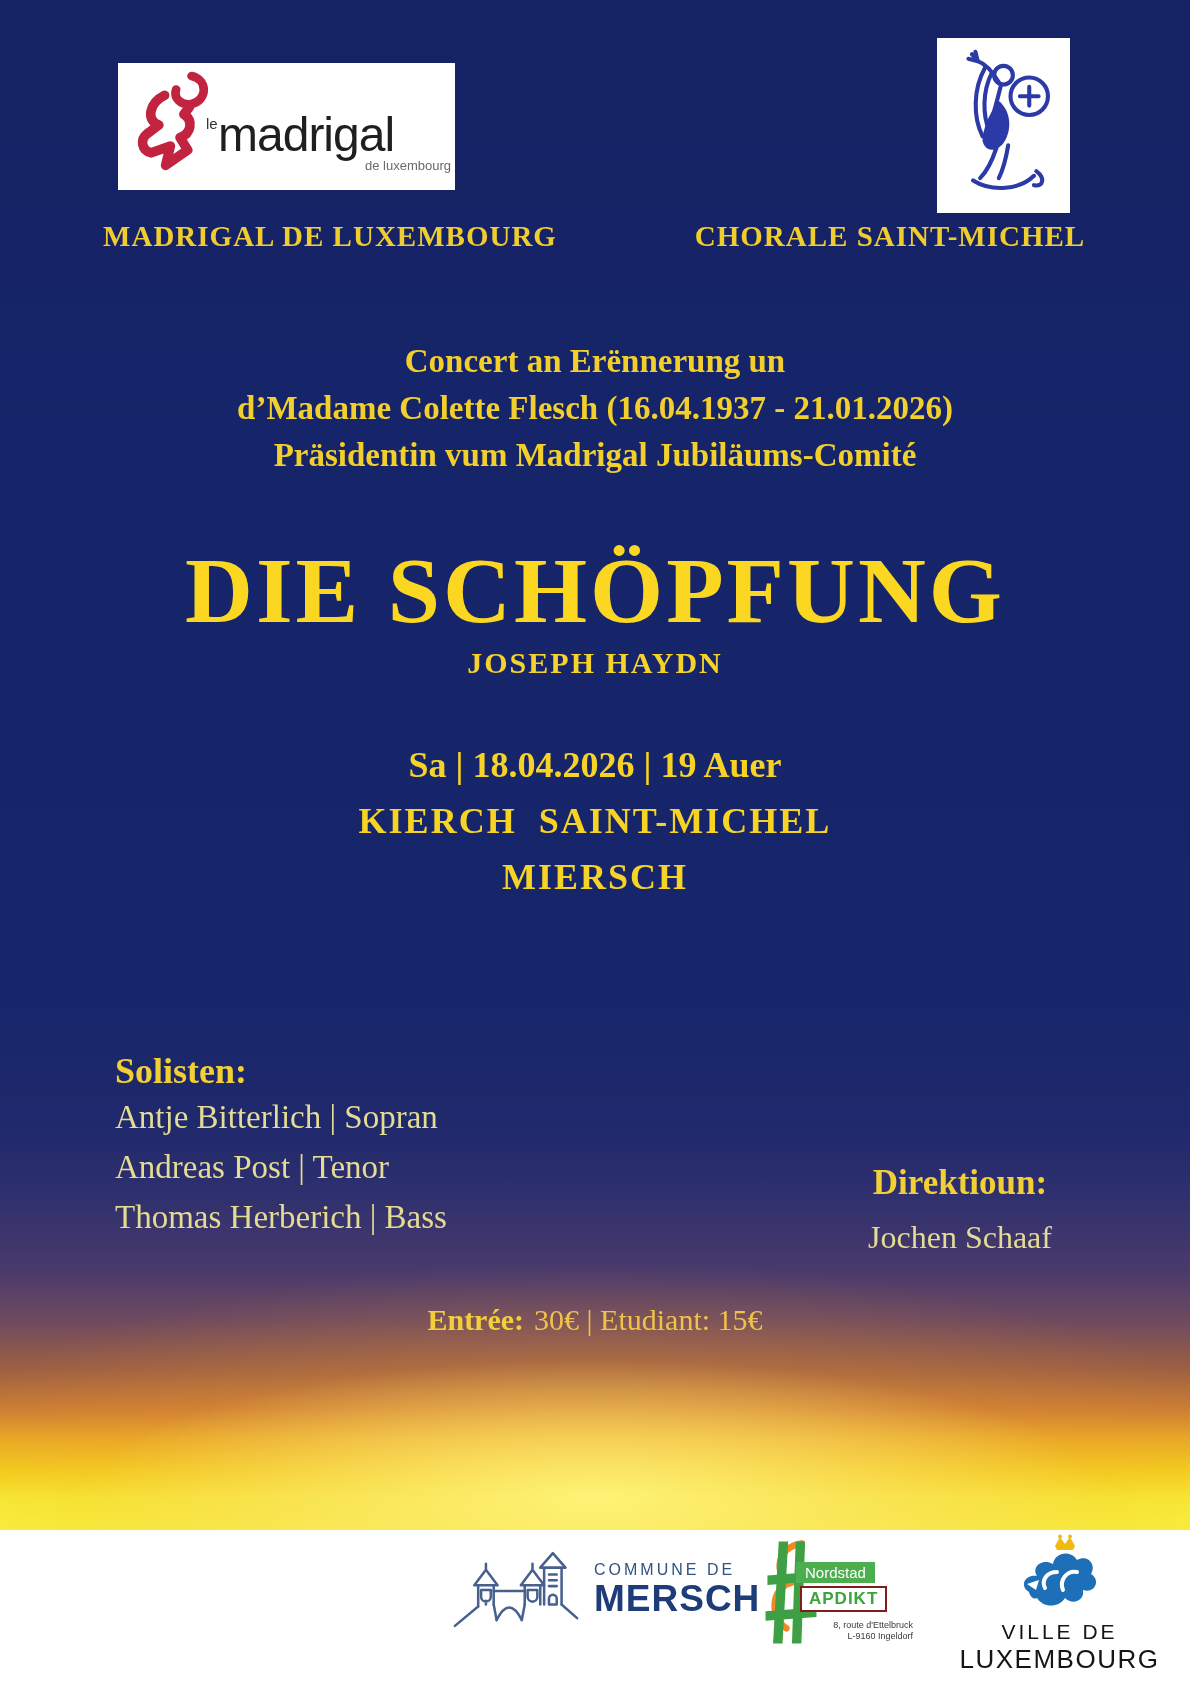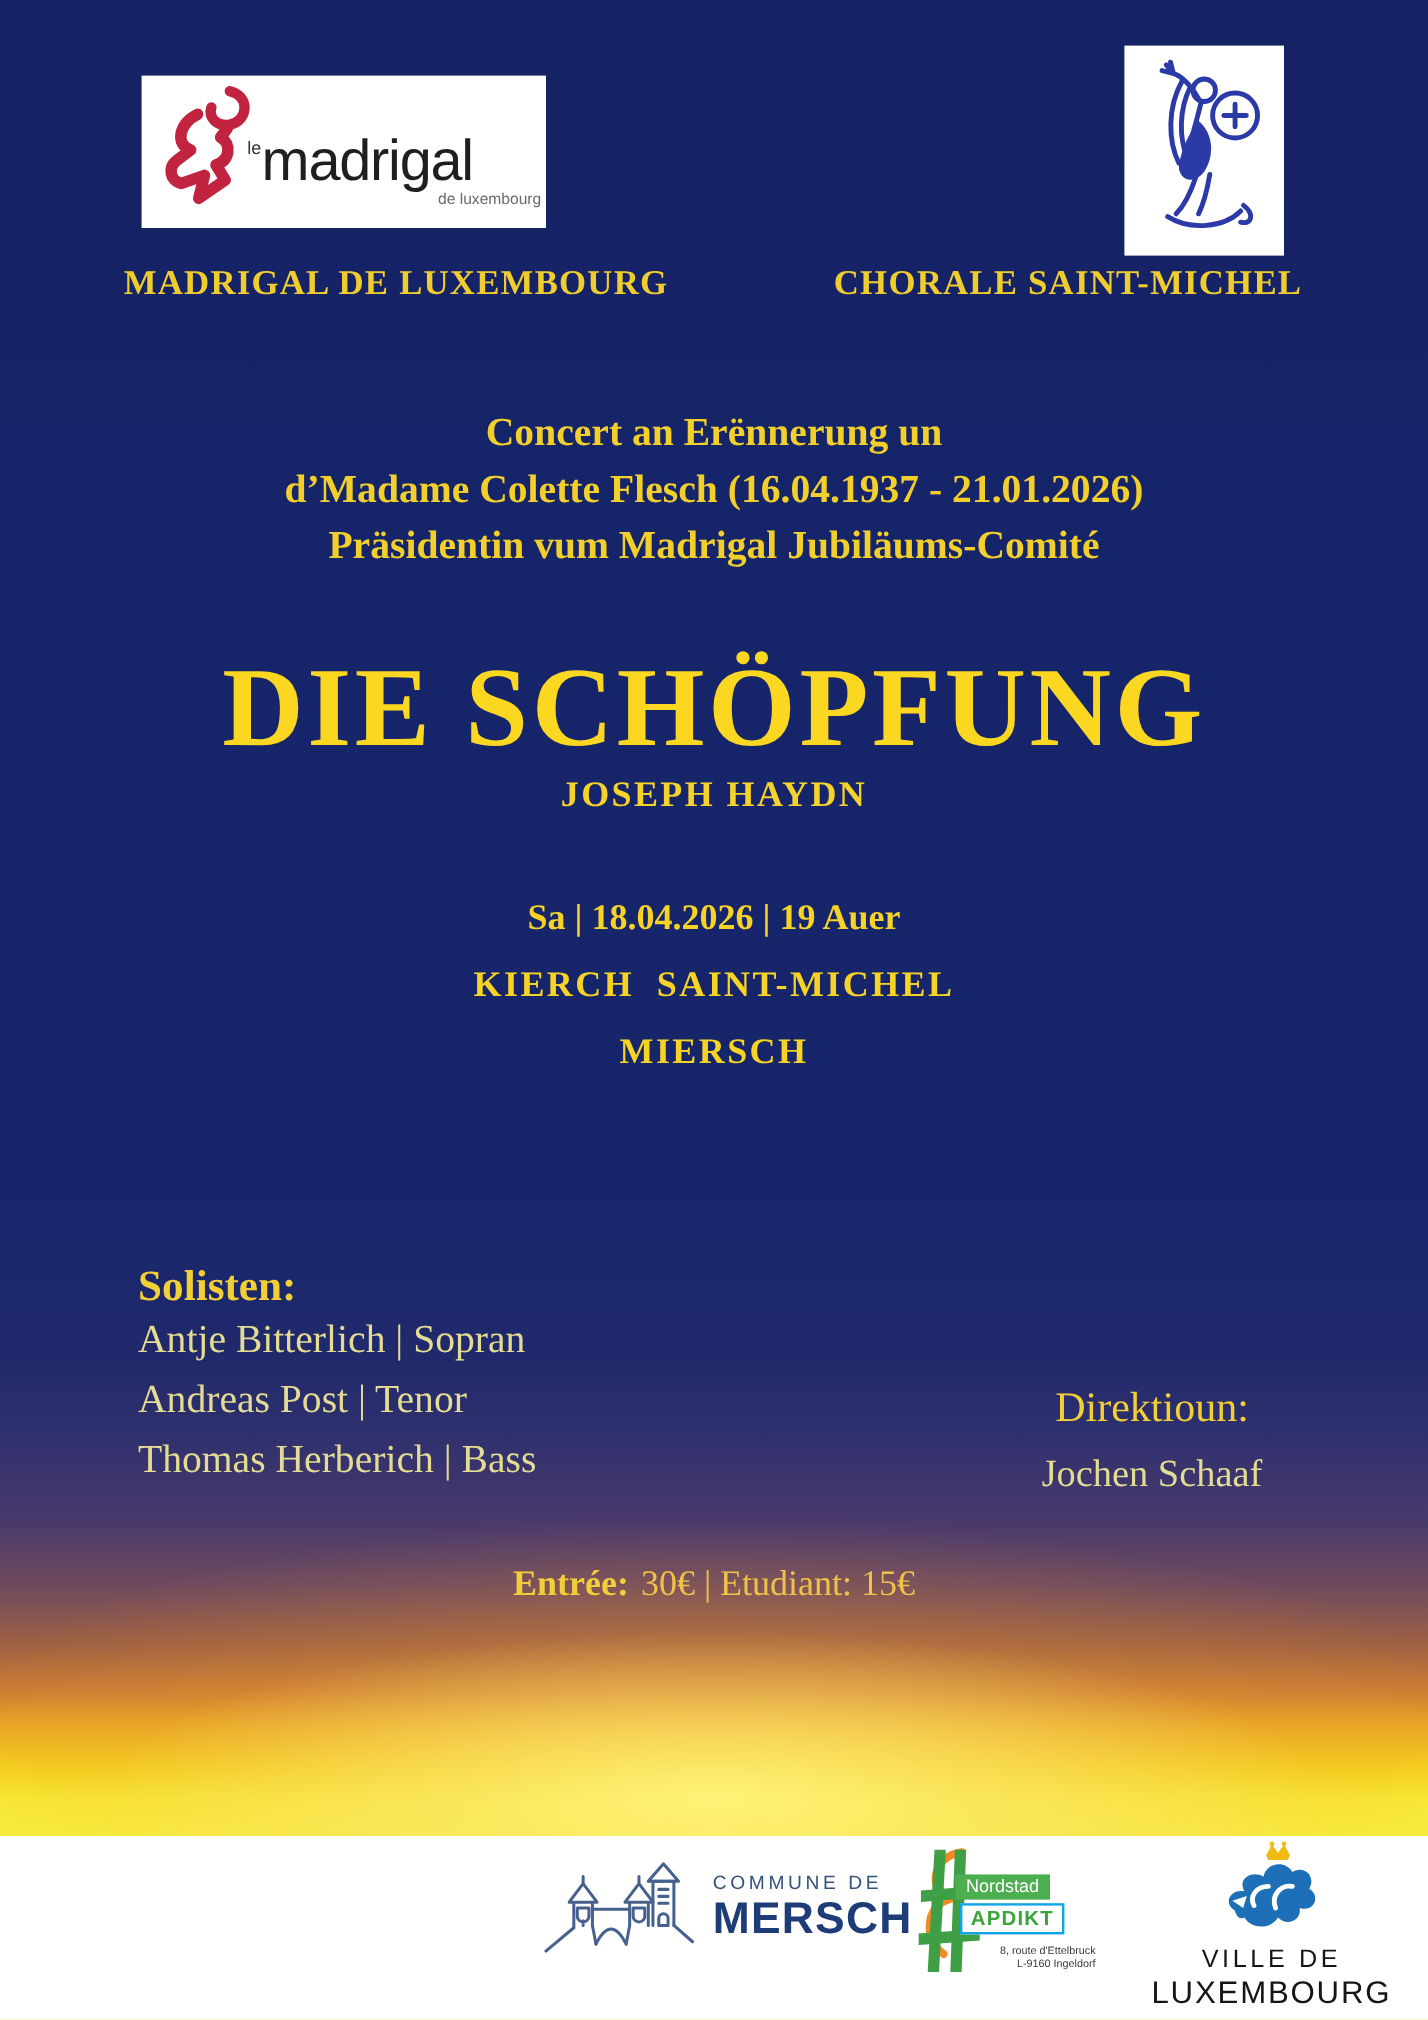--- a/index.html
+++ b/index.html
@@ -31,52 +31,52 @@
   .org{top:220px;font-size:29px;font-weight:bold;color:#f0cd2e;letter-spacing:1px;text-align:center;}
   .org-left{left:100px;width:460px;}
   .org-right{left:690px;width:400px;}
 
   
   .memorial{top:338px;font-size:33px;font-weight:bold;color:#f2cf2b;line-height:47px;}
   
   .title{top:538px;margin:0;font-size:94px;font-weight:bold;color:#fbd722;letter-spacing:3px;line-height:105px;}
   .composer{top:646px;font-size:30px;font-weight:bold;color:#f5d32a;letter-spacing:2px;}
   
-  .event{top:737px;font-size:30px;font-weight:bold;color:#f6d324;line-height:56px;}
+  .event{top:737px;font-size:36px;font-weight:bold;color:#f6d324;line-height:56px;}
   .event .pre{white-space:pre-wrap;letter-spacing:2px;}
   
   .soloists{left:115px;top:1050px;text-align:left;}
   .sol-heading{font-size:36px;font-weight:bold;color:#f2cf35;}
   .sol-item{font-size:33px;color:#e4dc92;line-height:50px;}
   .sol-item:first-of-type{margin-top:10px;}
   
   .ensemble{left:685px;top:1048px;width:410px;text-align:center;font-size:35px;font-weight:bold;color:#f2cf35;}
   .direction{left:780px;top:1153px;width:360px;text-align:center;}
-  .dir-heading{font-size:35px;font-weight:normal;color:#f2cf35;}
+  .dir-heading{font-size:35px;font-weight:bold;color:#f2cf35;margin-top:10px;}
   .dir-name{margin-top:16px;font-size:32px;color:#e4dc92;}
   
   .pricing{top:1303px;font-size:30px;color:#f0c24a;}
   .price-label{font-weight:bold;color:#f2ce3a;margin-right:10px;}
   
   .reservation{top:1460px;font-size:30px;color:#1d2e6e;}
   .res-label{font-weight:bold;margin-right:10px;}
 
   
   .footer{position:absolute;left:0;top:1530px;width:1190px;height:153px;background:#ffffff;font-family:"Liberation Sans",sans-serif;}
   .gov{position:absolute;left:22px;top:18px;display:flex;align-items:center;background:#f7f7f8;padding:6px 14px 6px 8px;}
   .gov-divider{width:2px;height:94px;background:#8c9094;margin:0 14px 0 12px;}
   .gov-l1{font-size:16.5px;color:#6f7275;letter-spacing:0.4px;line-height:24px;}
   .gov-l3{font-size:17px;color:#e14b3b;margin-top:3px;}
   .mersch{position:absolute;left:452px;top:18px;display:flex;align-items:center;gap:14px;}
   .mersch-l1{font-size:16px;color:#33527f;letter-spacing:3px;}
   .mersch-l2{font-size:37px;font-weight:bold;color:#1e3c78;letter-spacing:1px;line-height:40px;}
   .apdikt{position:absolute;left:758px;top:6px;width:160px;height:140px;}
   .apdikt-svg{position:absolute;left:0;top:0;}
   .apdikt-banner{position:absolute;left:38px;top:26px;background:#4cae4f;color:#fff;font-size:15px;padding:2px 9px;}
-  .apdikt-name{position:absolute;left:42px;top:50px;background:#fff;border:2px solid #0ea5e9;color:#3aa53a;font-weight:bold;font-size:17px;letter-spacing:1px;padding:1px 7px;}
+  .apdikt-name{position:absolute;left:42px;top:50px;background:#fff;border:2px solid #7f1d1d;color:#3aa53a;font-weight:bold;font-size:17px;letter-spacing:1px;padding:1px 7px;}
   .apdikt-addr{position:absolute;left:50px;top:84px;width:105px;text-align:right;font-size:9px;color:#3a3a3a;line-height:11px;}
   .vdl{position:absolute;left:952px;top:4px;width:215px;text-align:center;}
   .vdl-l1{font-size:21px;color:#151515;letter-spacing:3px;margin-top:-4px;}
   .vdl-l2{font-size:26px;color:#151515;letter-spacing:1.5px;line-height:30px;}
 </style>
 </head>
 <body>
 
 <div class="poster">
 

